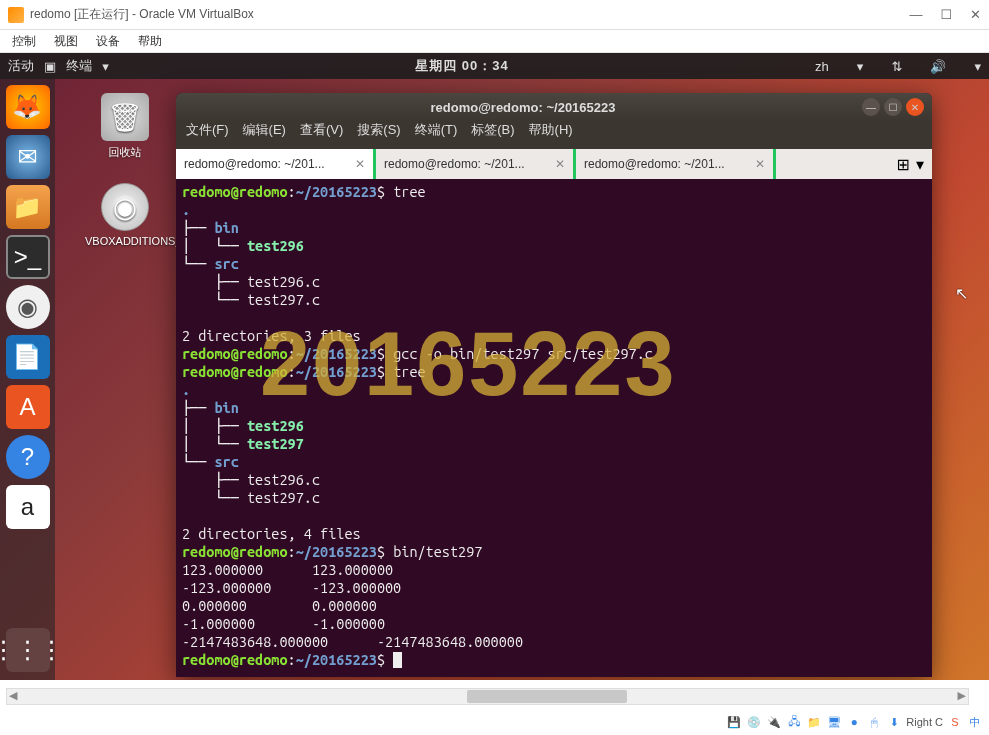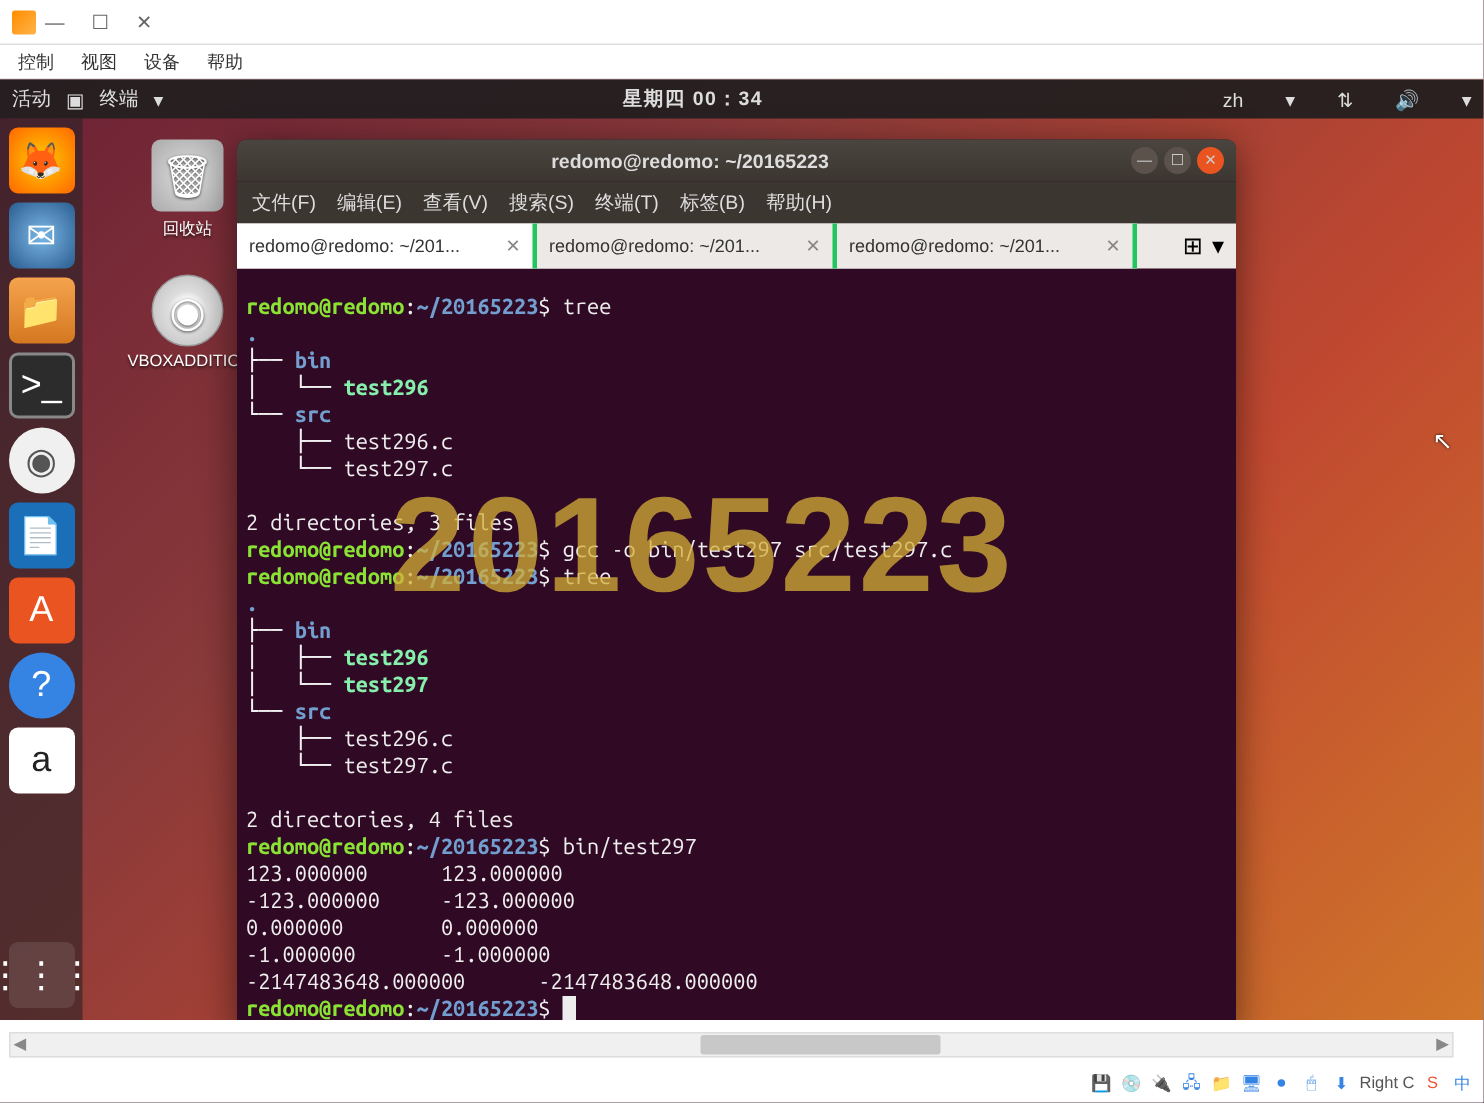--- a/index.html
+++ b/index.html
@@ -38,37 +38,37 @@
 
 
 .desktop-icon { position: absolute; width: 80px; text-align: center; color: #fff; font-size: 11px; text-shadow: 0 1px 2px rgba(0,0,0,0.7); }
 .desktop-icon .ic { width: 48px; height: 48px; margin: 0 auto 4px; border-radius: 6px; display: flex; align-items: center; justify-content: center; font-size: 28px; }
 .trash { top: 40px; left: 85px; }
 .trash .ic { background: radial-gradient(#ddd,#aaa); }
 .cdrom { top: 130px; left: 85px; }
 .cdrom .ic { background: radial-gradient(#fff 20%,#ddd 40%,#bbb); border-radius: 24px; border: 1px solid #999; }
 
 
-.term-window { position: absolute; left: 158px; top: 40px; width: 666px; background: #300a24; border-radius: 6px 6px 0 0; box-shadow: 0 5px 25px rgba(0,0,0,0.5); }
+.term-window { position: absolute; left: 176px; top: 40px; width: 756px; background: #300a24; border-radius: 6px 6px 0 0; box-shadow: 0 5px 25px rgba(0,0,0,0.5); }
 .term-titlebar { height: 28px; background: linear-gradient(#4b4540,#3c3631); border-radius: 6px 6px 0 0; display: flex; align-items: center; padding: 0 8px; color: #ddd; font-size: 13px; }
 .term-titlebar .t-title { flex: 1; text-align: center; font-weight: bold; }
 .term-titlebar .t-btns { display: flex; gap: 4px; }
 .term-titlebar .t-btn { width: 18px; height: 18px; border-radius: 9px; background: #5a524b; color: #ccc; font-size: 10px; display: flex; align-items: center; justify-content: center; cursor: pointer; }
 .term-titlebar .t-btn.close { background: #e95420; }
 
-.term-menubar { height: 28px; background: #3c3631; display: flex; align-items: center; padding: 0 10px; gap: 14px; color: #ddd; font-size: 13px; }
+.term-menubar { height: 28px; background: #3c3631; display: flex; align-items: flex-start; padding: 0 10px; gap: 14px; color: #ddd; font-size: 13px; }
 
 .term-tabs { height: 30px; background: #ece9e6; display: flex; align-items: stretch; }
 .term-tab { flex: 0 0 auto; min-width: 200px; max-width: 215px; display: flex; align-items: center; padding: 0 8px; border-right: 3px solid #22c55e; background: #ece9e6; color: #333; font-size: 12px; cursor: pointer; }
 .term-tab.active { background: #fff; }
 .term-tab .label { flex: 1; overflow: hidden; white-space: nowrap; text-overflow: ellipsis; }
 .term-tab .x { margin-left: 6px; color: #888; cursor: pointer; }
 .tab-extra { display: flex; align-items: center; padding: 0 8px; gap: 6px; margin-left: auto; }
 
-.term-body { padding: 16px 6px 8px; font-family: "Ubuntu Mono","Consolas",monospace; font-size: 14.5px; line-height: 18px; color: #eee; white-space: pre; position: relative; }
+.term-body { padding: 4px 6px 8px; font-family: "Ubuntu Mono","Consolas",monospace; font-size: 14.5px; line-height: 18px; color: #eee; white-space: pre; position: relative; }
 .p-user { color: #8ae234; font-weight: bold; }
 .p-path { color: #729fcf; font-weight: bold; }
 .p-cmd { color: #eee; }
 .p-dir { color: #729fcf; font-weight: bold; }
 .p-exe { color: #86efac; font-weight: bold; }
 .cursor { display: inline-block; width: 9px; height: 16px; background: #eee; vertical-align: text-bottom; }
 
 .watermark { position: absolute; top: 260px; left: 260px; font-size: 90px; font-weight: bold; color: rgba(212,175,55,0.75); letter-spacing: 2px; pointer-events: none; z-index: 50; }
 
 
@@ -78,20 +78,21 @@
 .vbox-bottom .status { position: absolute; bottom: 5px; right: 6px; display: flex; gap: 4px; align-items: center; font-size: 11px; color: #555; }
 .vbox-bottom .status .si { width: 16px; height: 16px; display: inline-flex; align-items: center; justify-content: center; color: #3584e4; }
 
 .mouse-cursor { position: absolute; top: 284px; left: 955px; font-size: 16px; color: #fff; text-shadow: 0 0 2px #000; pointer-events: none; z-index: 100; }
 </style>
 </head>
 <body>
 
 <div class="vbox-titlebar">
   <span class="vb-icon"></span>
+  <span class="title">redomo [正在运行] - Oracle VM VirtualBox</span>
   <div class="win-btns">
     <span>—</span>
     <span>☐</span>
     <span>✕</span>
   </div>
 </div>
 
 <div class="vbox-menubar">
   <span>控制</span>
   <span>视图</span>

